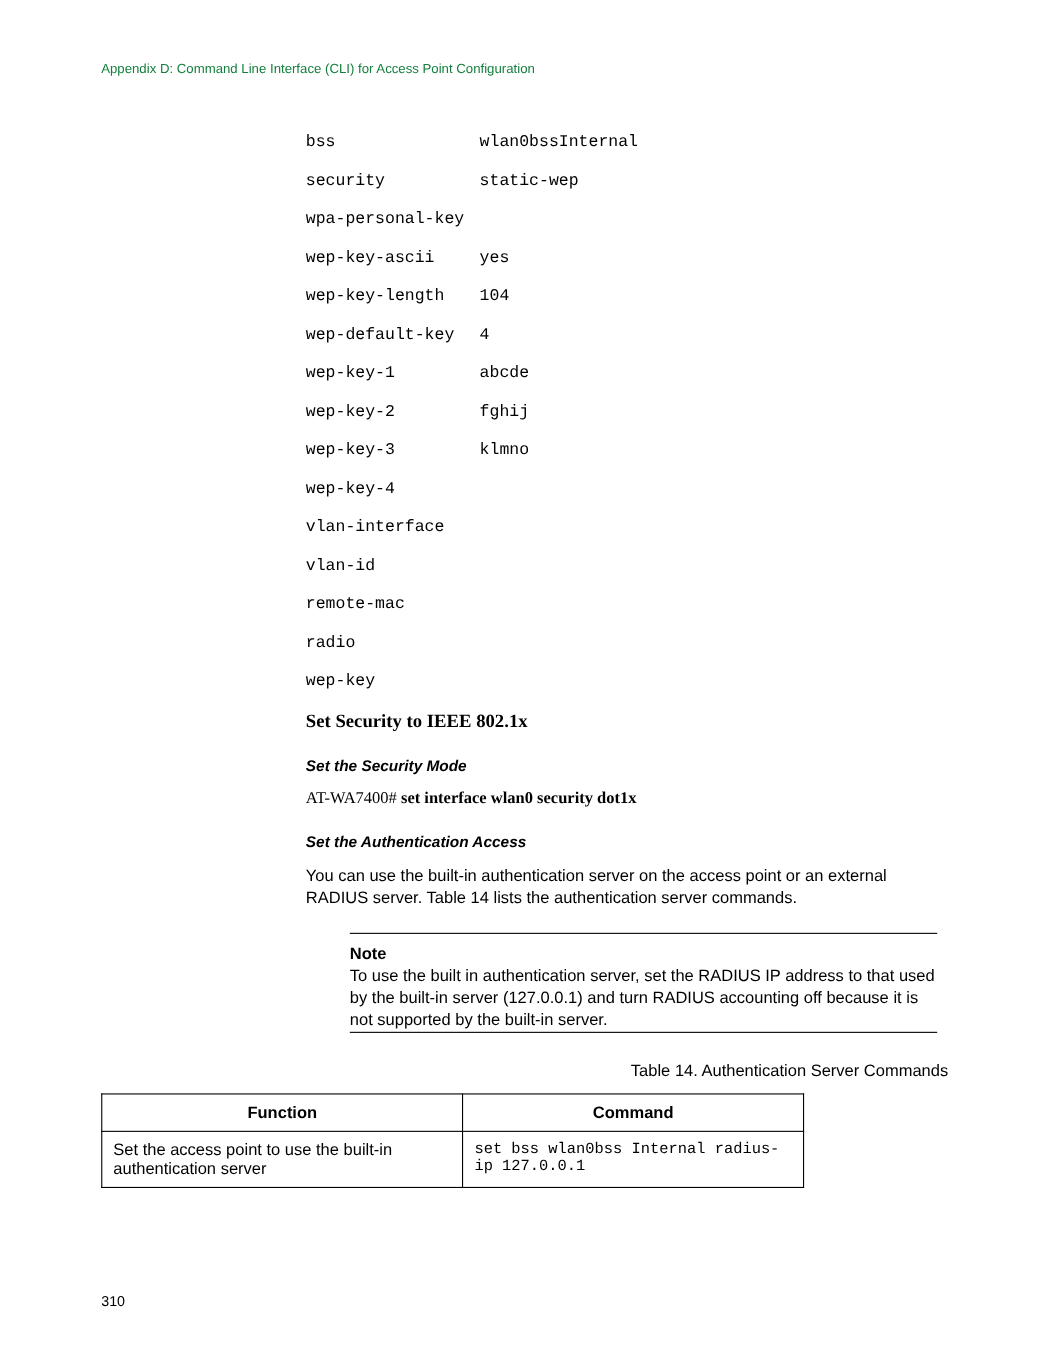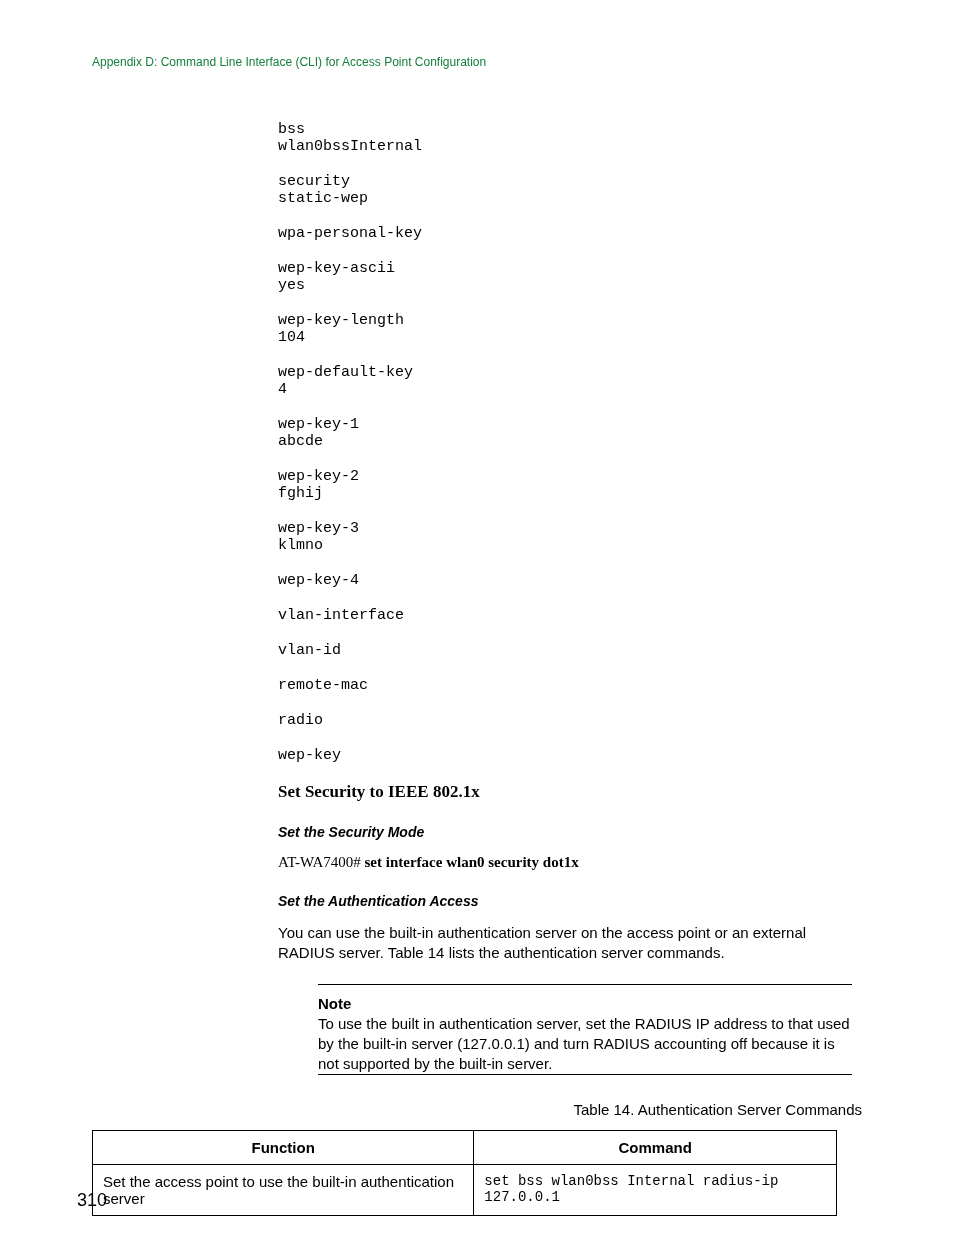--- a/index.html
+++ b/index.html
@@ -23,21 +23,20 @@
       margin-bottom: 52px;
     }
     .content-indent {
       margin-left: 186px;
     }
     .config-row {
       font-family: "Courier New", Courier, monospace;
       font-size: 15px;
       display: flex;
       margin-bottom: 18px;
-      flex-direction: column;
     }
     .config-key {
       width: 158px;
     }
     .config-val {
     }
     .section-title {
       font-family: "Times New Roman", Times, serif;
       font-weight: bold;
       font-size: 17px;
@@ -80,21 +79,21 @@
       font-size: 15px;
       line-height: 1.35;
     }
     .table-caption {
       text-align: right;
       font-size: 15px;
       margin-bottom: 12px;
       margin-left: -186px;
     }
     table.cmd-table {
-      width: 745px;
+      width: 639px;
       margin-left: -186px;
       border-collapse: collapse;
       font-size: 15px;
     }
     table.cmd-table th,
     table.cmd-table td {
       border: 1px solid #000;
       padding: 8px 10px;
       text-align: left;
       vertical-align: top;
@@ -103,22 +102,22 @@
       font-weight: bold;
       text-align: center;
     }
     table.cmd-table td.cmd-cell {
       font-family: "Courier New", Courier, monospace;
       font-size: 14px;
     }
     .page-number {
       position: absolute;
       bottom: 45px;
-      left: 77px;
-      font-size: 18px;
+      left: 92px;
+      font-size: 13px;
     }
   </style>
 </head>
 <body>
 
 <div class="header">Appendix D: Command Line Interface (CLI) for Access Point Configuration</div>
 
 <div class="content-indent">
 
   <div>

